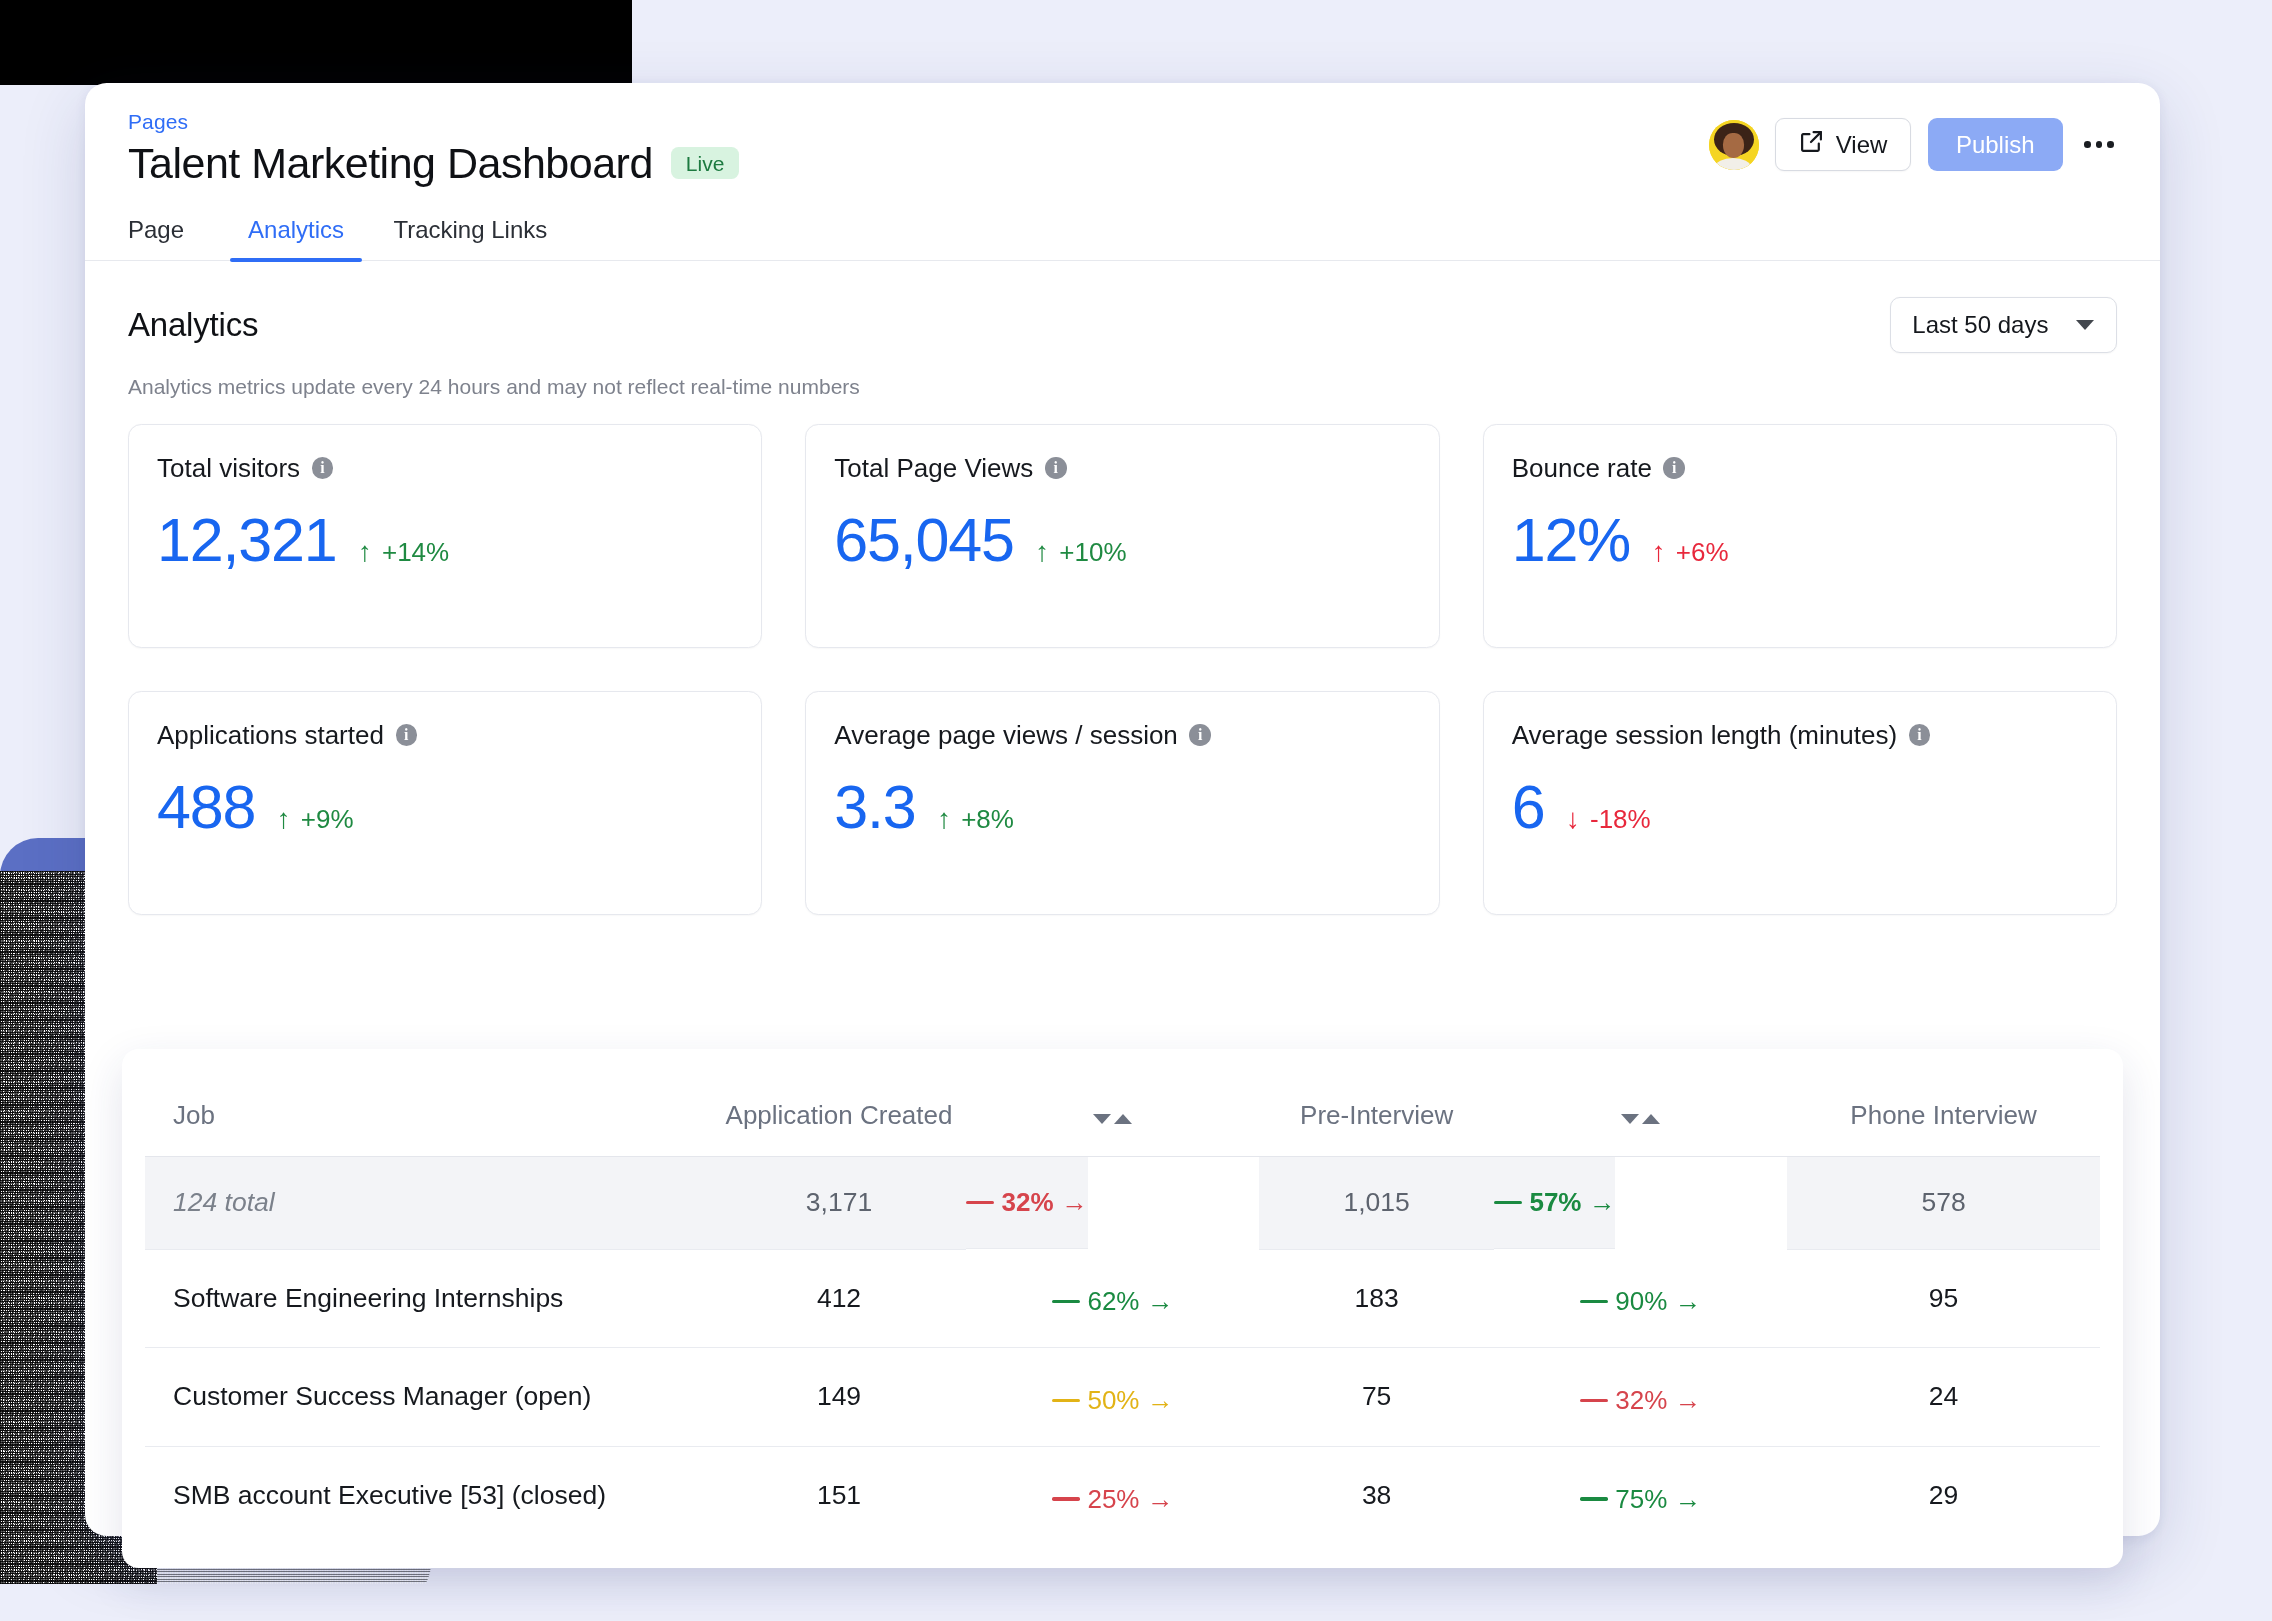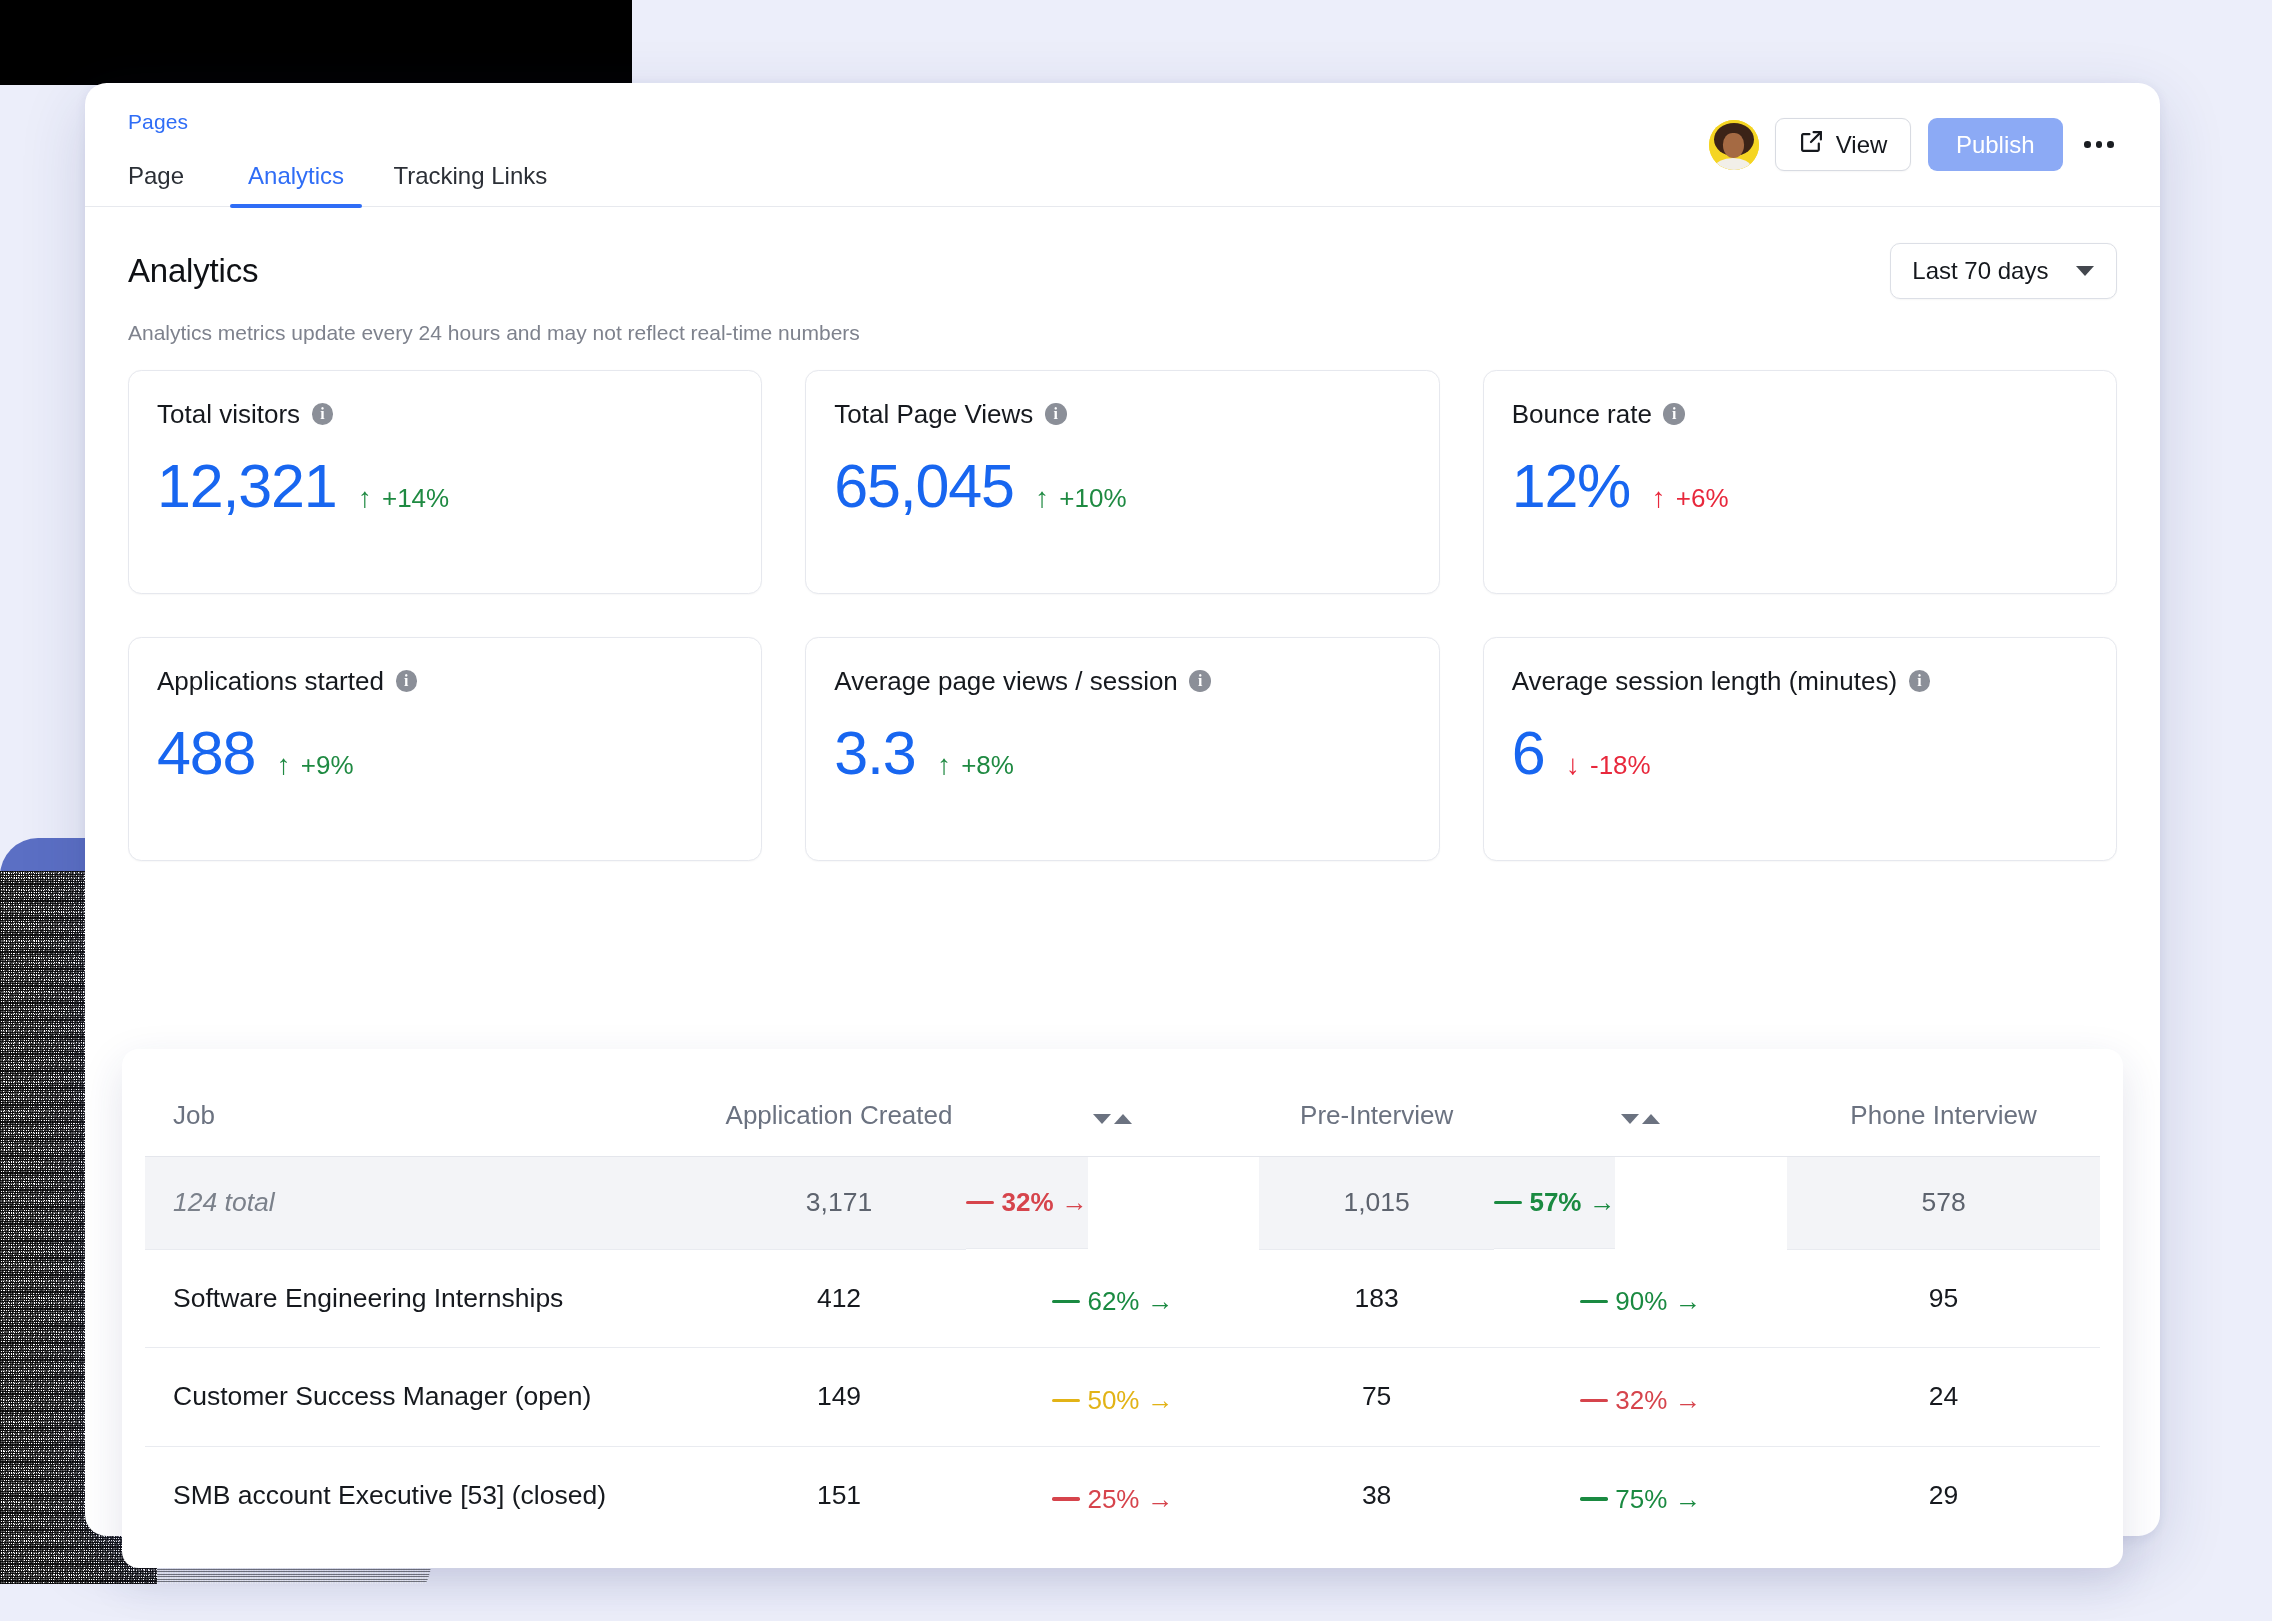--- a/index.html
+++ b/index.html
@@ -207,20 +207,24 @@
     <div class="deco-blue"></div>
     <div class="deco-noise-bottom"></div>
     <div class="deco-noise2"></div>
     <div class="deco-noise"></div>
   </div>
 
   <div class="window">
 
     <div class="win-head">
       <div class="breadcrumb">Pages</div>
+      <div class="title-row">
+        <div class="page-title">Talent Marketing Dashboard</div>
+        <div class="live-badge">Live</div>
+      </div>
 
       <div class="head-actions">
         <div class="avatar">
           <div class="hair"></div>
           <div class="face"></div>
           <div class="shirt"></div>
         </div>
         <div class="btn-view">
           <span>
             <svg width="25" height="25" viewBox="0 0 24 24" fill="none" stroke="#15181d" stroke-width="2.1" stroke-linecap="round" stroke-linejoin="round">
@@ -245,21 +249,21 @@
     <div class="tabs">
       <div class="tab">Page</div>
       <div class="tab active">Analytics</div>
       <div class="tab">Tracking Links</div>
     </div>
 
     <div class="win-body">
       <div class="analytics-row">
         <div class="analytics-title">Analytics</div>
         <div class="range-select">
-          <span>Last 70 days</span>
+          <span>Last 50 days</span>
           <span class="caret"></span>
         </div>
       </div>
 
       <div class="analytics-note">Analytics metrics update every 24 hours and may not reflect real-time numbers</div>
 
       <div class="cards">
 
         <div class="card">
           <div class="card-label">

